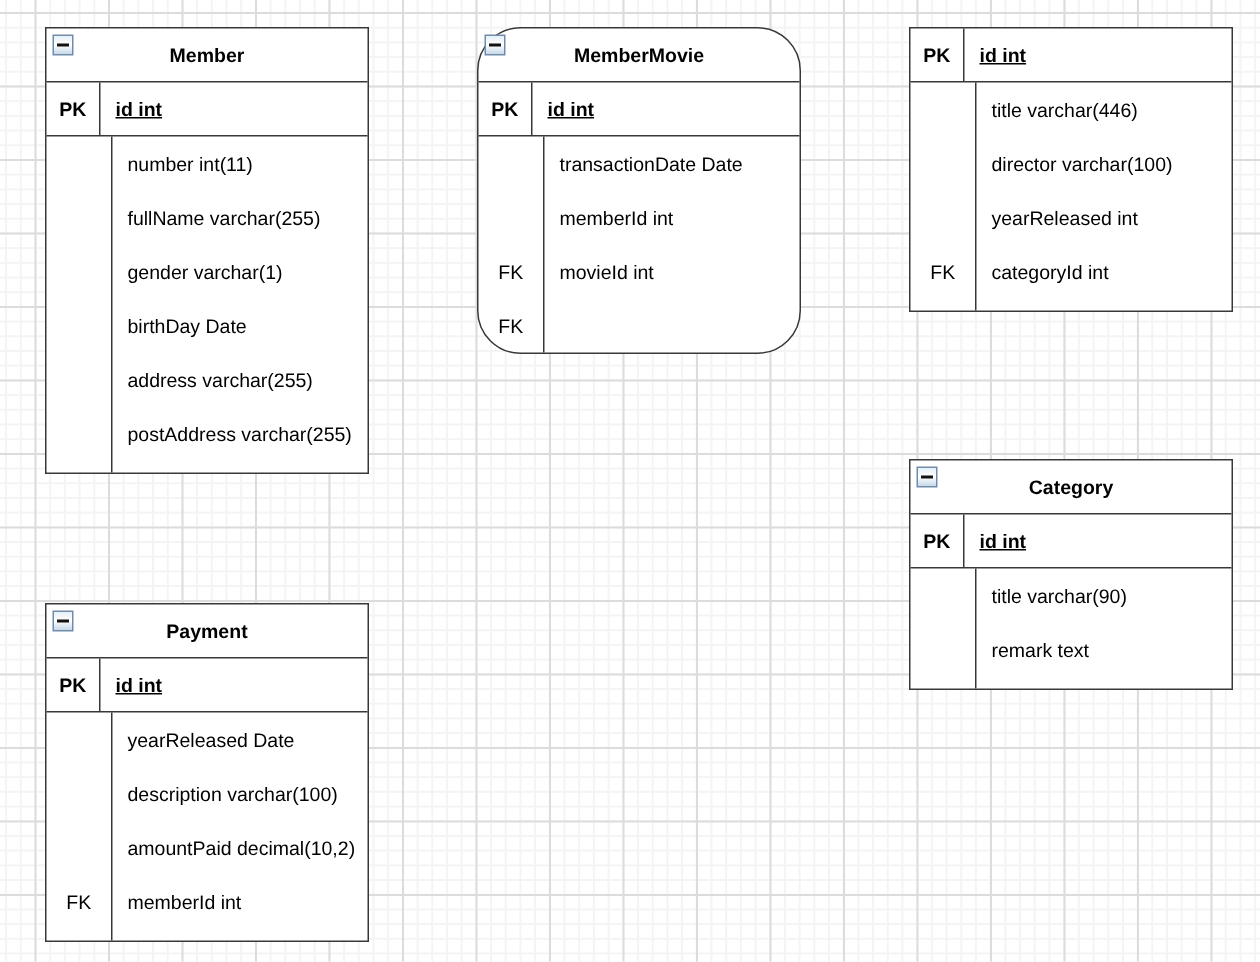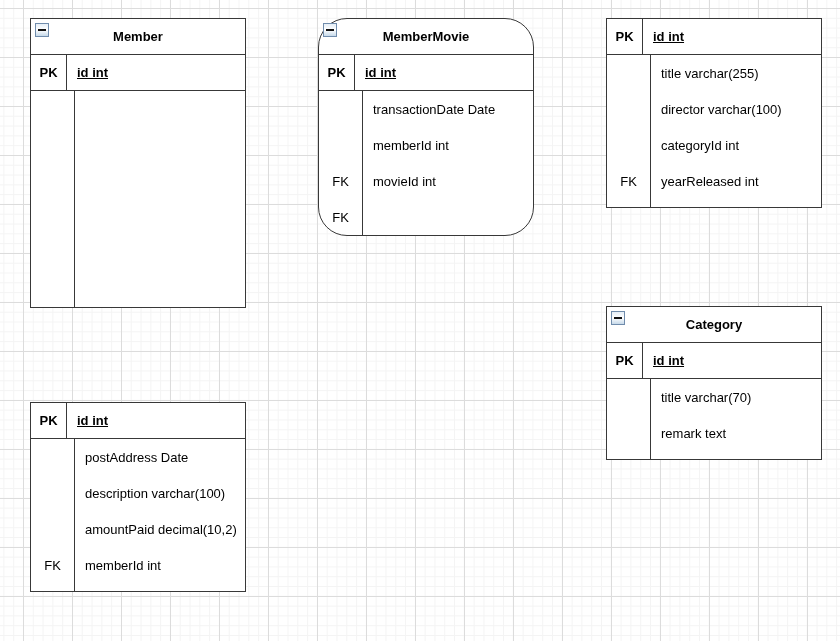--- a/index.html
+++ b/index.html
@@ -113,20 +113,28 @@
     </div>
     <div class="fields">
       <div class="key-col">
           <div class="row-key"></div>
           <div class="row-key"></div>
           <div class="row-key"></div>
           <div class="row-key"></div>
           <div class="row-key"></div>
           <div class="row-key"></div>
         </div>
+      <div class="field-col">
+          <div class="row-field">number int(11)</div>
+          <div class="row-field">fullName varchar(255)</div>
+          <div class="row-field">gender varchar(1)</div>
+          <div class="row-field">birthDay Date</div>
+          <div class="row-field">address varchar(255)</div>
+          <div class="row-field">postAddress varchar(255)</div>
+        </div>
     </div>
   </div>
     <div class="entity" style="left: 318px; top: 18px; width: 216px; border-radius: 29px;">
     <div class="entity-header">
       <span class="collapse-btn">
         <span class="minus-glyph"></span>
       </span>
       <span class="entity-title">MemberMovie</span>
     </div>
     <div class="pk-row">
@@ -153,62 +161,68 @@
       <span class="pk-field">id int</span>
     </div>
     <div class="fields">
       <div class="key-col">
           <div class="row-key"></div>
           <div class="row-key"></div>
           <div class="row-key"></div>
           <div class="row-key">FK</div>
         </div>
       <div class="field-col">
-          <div class="row-field">title varchar(255)</div>
+          <div class="row-field">title varchar(446)</div>
           <div class="row-field">director varchar(100)</div>
+          <div class="row-field">yearReleased int</div>
           <div class="row-field">categoryId int</div>
-          <div class="row-field">yearReleased int</div>
         </div>
     </div>
   </div>
     <div class="entity" style="left: 606px; top: 306px; width: 216px;">
     <div class="entity-header">
       <span class="collapse-btn">
         <span class="minus-glyph"></span>
       </span>
       <span class="entity-title">Category</span>
     </div>
     <div class="pk-row">
       <span class="key-cell pk-label">PK</span>
       <span class="pk-field">id int</span>
     </div>
     <div class="fields">
       <div class="key-col">
           <div class="row-key"></div>
           <div class="row-key"></div>
         </div>
       <div class="field-col">
-          <div class="row-field">title varchar(70)</div>
+          <div class="row-field">title varchar(90)</div>
           <div class="row-field">remark text</div>
         </div>
     </div>
   </div>
     <div class="entity" style="left: 30px; top: 402px; width: 216px;">
-    <div class="pk-row">
-      <span class="key-cell pk-label">PK</span>
-      <span class="pk-field">id int</span>
-    </div>
-    <div class="fields">
-      <div class="key-col">
-          <div class="row-key"></div>
-          <div class="row-key"></div>
-          <div class="row-key"></div>
-          <div class="row-key">FK</div>
-        </div>
-      <div class="field-col">
-          <div class="row-field">postAddress Date</div>
+    <div class="entity-header">
+      <span class="collapse-btn">
+        <span class="minus-glyph"></span>
+      </span>
+      <span class="entity-title">Payment</span>
+    </div>
+    <div class="pk-row">
+      <span class="key-cell pk-label">PK</span>
+      <span class="pk-field">id int</span>
+    </div>
+    <div class="fields">
+      <div class="key-col">
+          <div class="row-key"></div>
+          <div class="row-key"></div>
+          <div class="row-key"></div>
+          <div class="row-key">FK</div>
+        </div>
+      <div class="field-col">
+          <div class="row-field">yearReleased Date</div>
           <div class="row-field">description varchar(100)</div>
           <div class="row-field">amountPaid decimal(10,2)</div>
           <div class="row-field">memberId int</div>
         </div>
     </div>
   </div>
   </div>
 
 </body></html>

